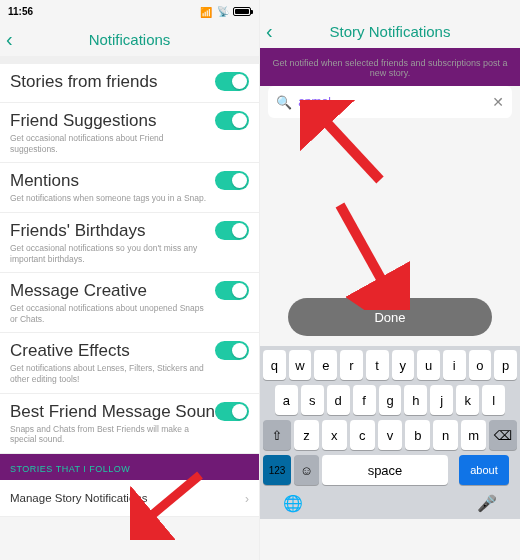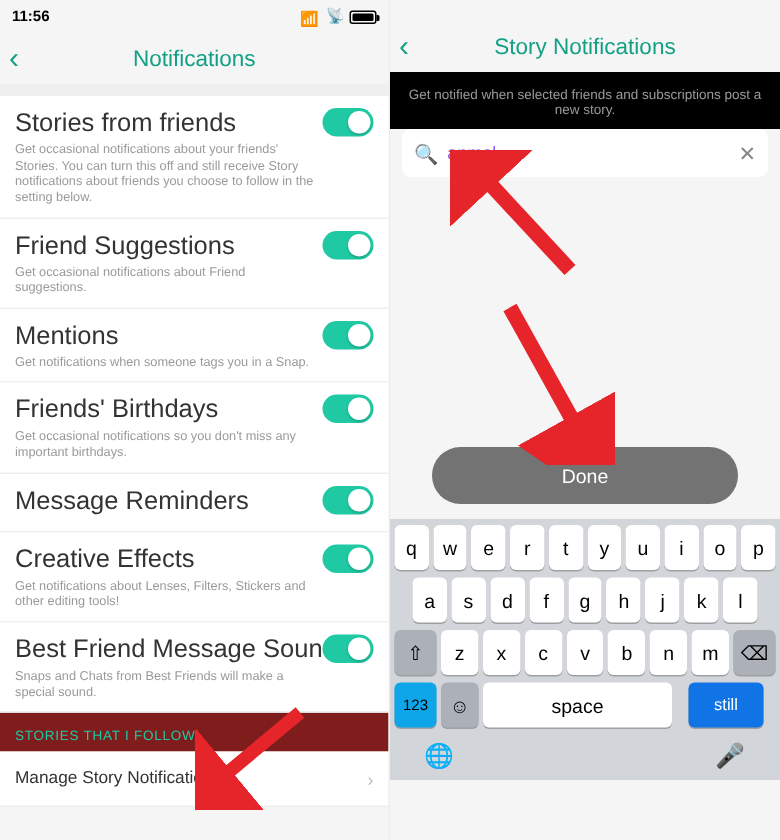--- a/index.html
+++ b/index.html
@@ -16,42 +16,42 @@
   .batt:before{content:"";position:absolute;left:1px;top:1px;width:14px;height:5px;background:#000;border-radius:1px;}
   .nav{height:34px;display:flex;align-items:center;justify-content:center;position:relative;background:#f5f5f5;}
   .nav .title{color:#14a085;font-size:15px;font-weight:500;}
   .back{position:absolute;left:6px;top:6px;color:#14a085;font-size:20px;}
   .list{background:#fff;}
   .row{padding:8px 10px 8px 10px;border-bottom:1px solid #eee;position:relative;background:#fff;}
   .row .t{font-size:17px;color:#333;font-weight:500;margin-bottom:2px;}
   .row .d{font-size:8.5px;color:#9a9a9a;line-height:1.25;padding-right:40px;}
   .toggle{position:absolute;right:10px;top:8px;width:34px;height:19px;background:#1fc9a4;border-radius:10px;}
   .toggle:after{content:"";position:absolute;right:2px;top:2px;width:15px;height:15px;background:#fff;border-radius:50%;box-shadow:0 1px 2px rgba(0,0,0,.2);}
-  .section{padding:10px 10px 6px;font-size:9px;letter-spacing:.5px;color:#1fc9a4;background:#7f1d1d;font-weight:500;}
+  .section{padding:10px 10px 6px;font-size:9px;letter-spacing:.5px;color:#1fc9a4;background:#701a75;font-weight:500;}
   .navrow{padding:12px 10px;font-size:11.5px;color:#333;background:#fff;border-bottom:1px solid #eee;position:relative;}
   .chev{position:absolute;right:10px;top:12px;color:#bbb;font-size:12px;}
   .gap{height:8px;background:#efefef;}
 
   
-  .sub{font-size:9px;color:#9a9a9a;text-align:center;padding:10px 12px 8px;background:#000000;}
+  .sub{font-size:9px;color:#9a9a9a;text-align:center;padding:10px 12px 8px;background:#701a75;}
   .search{margin:0 8px;background:#fff;border-radius:6px;height:32px;display:flex;align-items:center;padding:0 8px;position:relative;}
   .search .mag{color:#bbb;margin-right:6px;font-size:13px;}
   .search .val{font-size:12px;color:#8b5cf6;flex:1;}
   .search .clear{color:#888;font-size:14px;}
   .bigarea{height:180px;background:#f5f5f5;}
   .done{margin:0 28px 10px;height:38px;background:#737373;border-radius:19px;display:flex;align-items:center;justify-content:center;color:#fff;font-size:13px;font-weight:500;}
 
   .kb{background:#d2d5da;padding:4px 3px 0;}
   .krow{display:flex;justify-content:center;gap:3px;margin-bottom:5px;}
   .key{background:#fff;border-radius:4px;height:30px;display:flex;align-items:center;justify-content:center;font-size:13px;box-shadow:0 1px 0 rgba(0,0,0,.25);min-width:21px;flex:1;}
   .krow.r2{padding:0 12px;}
   .key.fn{background:#acb1b9;flex:0 0 28px;}
   .key.del{background:#acb1b9;flex:0 0 28px;}
   .key.space{flex:1;}
-  .key.num{flex:0 0 28px;background:#0ea5e9;font-size:10px;}
+  .key.num{flex:0 0 28px;background:#0369a1;font-size:10px;}
   .key.emo{flex:0 0 25px;background:#acb1b9;}
   .key.search{flex:0 0 50px;background:#1074e7;color:#fff;font-size:11px;}
   .bottombar{display:flex;justify-content:space-between;padding:4px 20px 6px;background:#d2d5da;}
   .bottombar span{font-size:16px;color:#555;}
 
   
   .arrow{position:absolute;pointer-events:none;}
   .arrow svg{display:block;}
 </style>
 </head>
@@ -69,40 +69,40 @@
       </span>
     </div>
     <div class="nav">
       <span class="back">‹</span>
       <span class="title">Notifications</span>
     </div>
     <div class="gap"></div>
     <div class="list">
       <div class="row">
         <div class="t">Stories from friends</div>
-        <div class="d">Get occasional notifications about your friends' Stories. You can turn this off and still receive Story notifications about friends you choose to follow in the setting below.</div>
         <div class="toggle"></div>
       </div>
       <div class="row">
         <div class="t">Friend Suggestions</div>
         <div class="d">Get occasional notifications about Friend suggestions.</div>
         <div class="toggle"></div>
       </div>
       <div class="row">
         <div class="t">Mentions</div>
         <div class="d">Get notifications when someone tags you in a Snap.</div>
         <div class="toggle"></div>
       </div>
       <div class="row">
         <div class="t">Friends' Birthdays</div>
         <div class="d">Get occasional notifications so you don't miss any important birthdays.</div>
         <div class="toggle"></div>
       </div>
       <div class="row">
-        <div class="t">Message Reminders</div>
+        <div class="t">Message Creative</div>
+        <div class="d">Get occasional notifications about unopened Snaps or Chats.</div>
         <div class="toggle"></div>
       </div>
       <div class="row">
         <div class="t">Creative Effects</div>
         <div class="d">Get notifications about Lenses, Filters, Stickers and other editing tools!</div>
         <div class="toggle"></div>
       </div>
       <div class="row">
         <div class="t">Best Friend Message Sounds</div>
         <div class="d">Snaps and Chats from Best Friends will make a special sound.</div>
@@ -176,21 +176,21 @@
         <div class="key">v</div>
         <div class="key">b</div>
         <div class="key">n</div>
         <div class="key">m</div>
         <div class="key del">⌫</div>
       </div>
       <div class="krow">
         <div class="key num">123</div>
         <div class="key emo">☺</div>
         <div class="key space">space</div>
-        <div class="key search">still</div>
+        <div class="key search">about</div>
       </div>
       <div class="bottombar">
         <span>🌐</span>
         <span>🎤</span>
       </div>
     </div>
 
     <div class="arrow" style="left:40px;top:100px;">
       <svg width="90" height="90">
           <defs>

